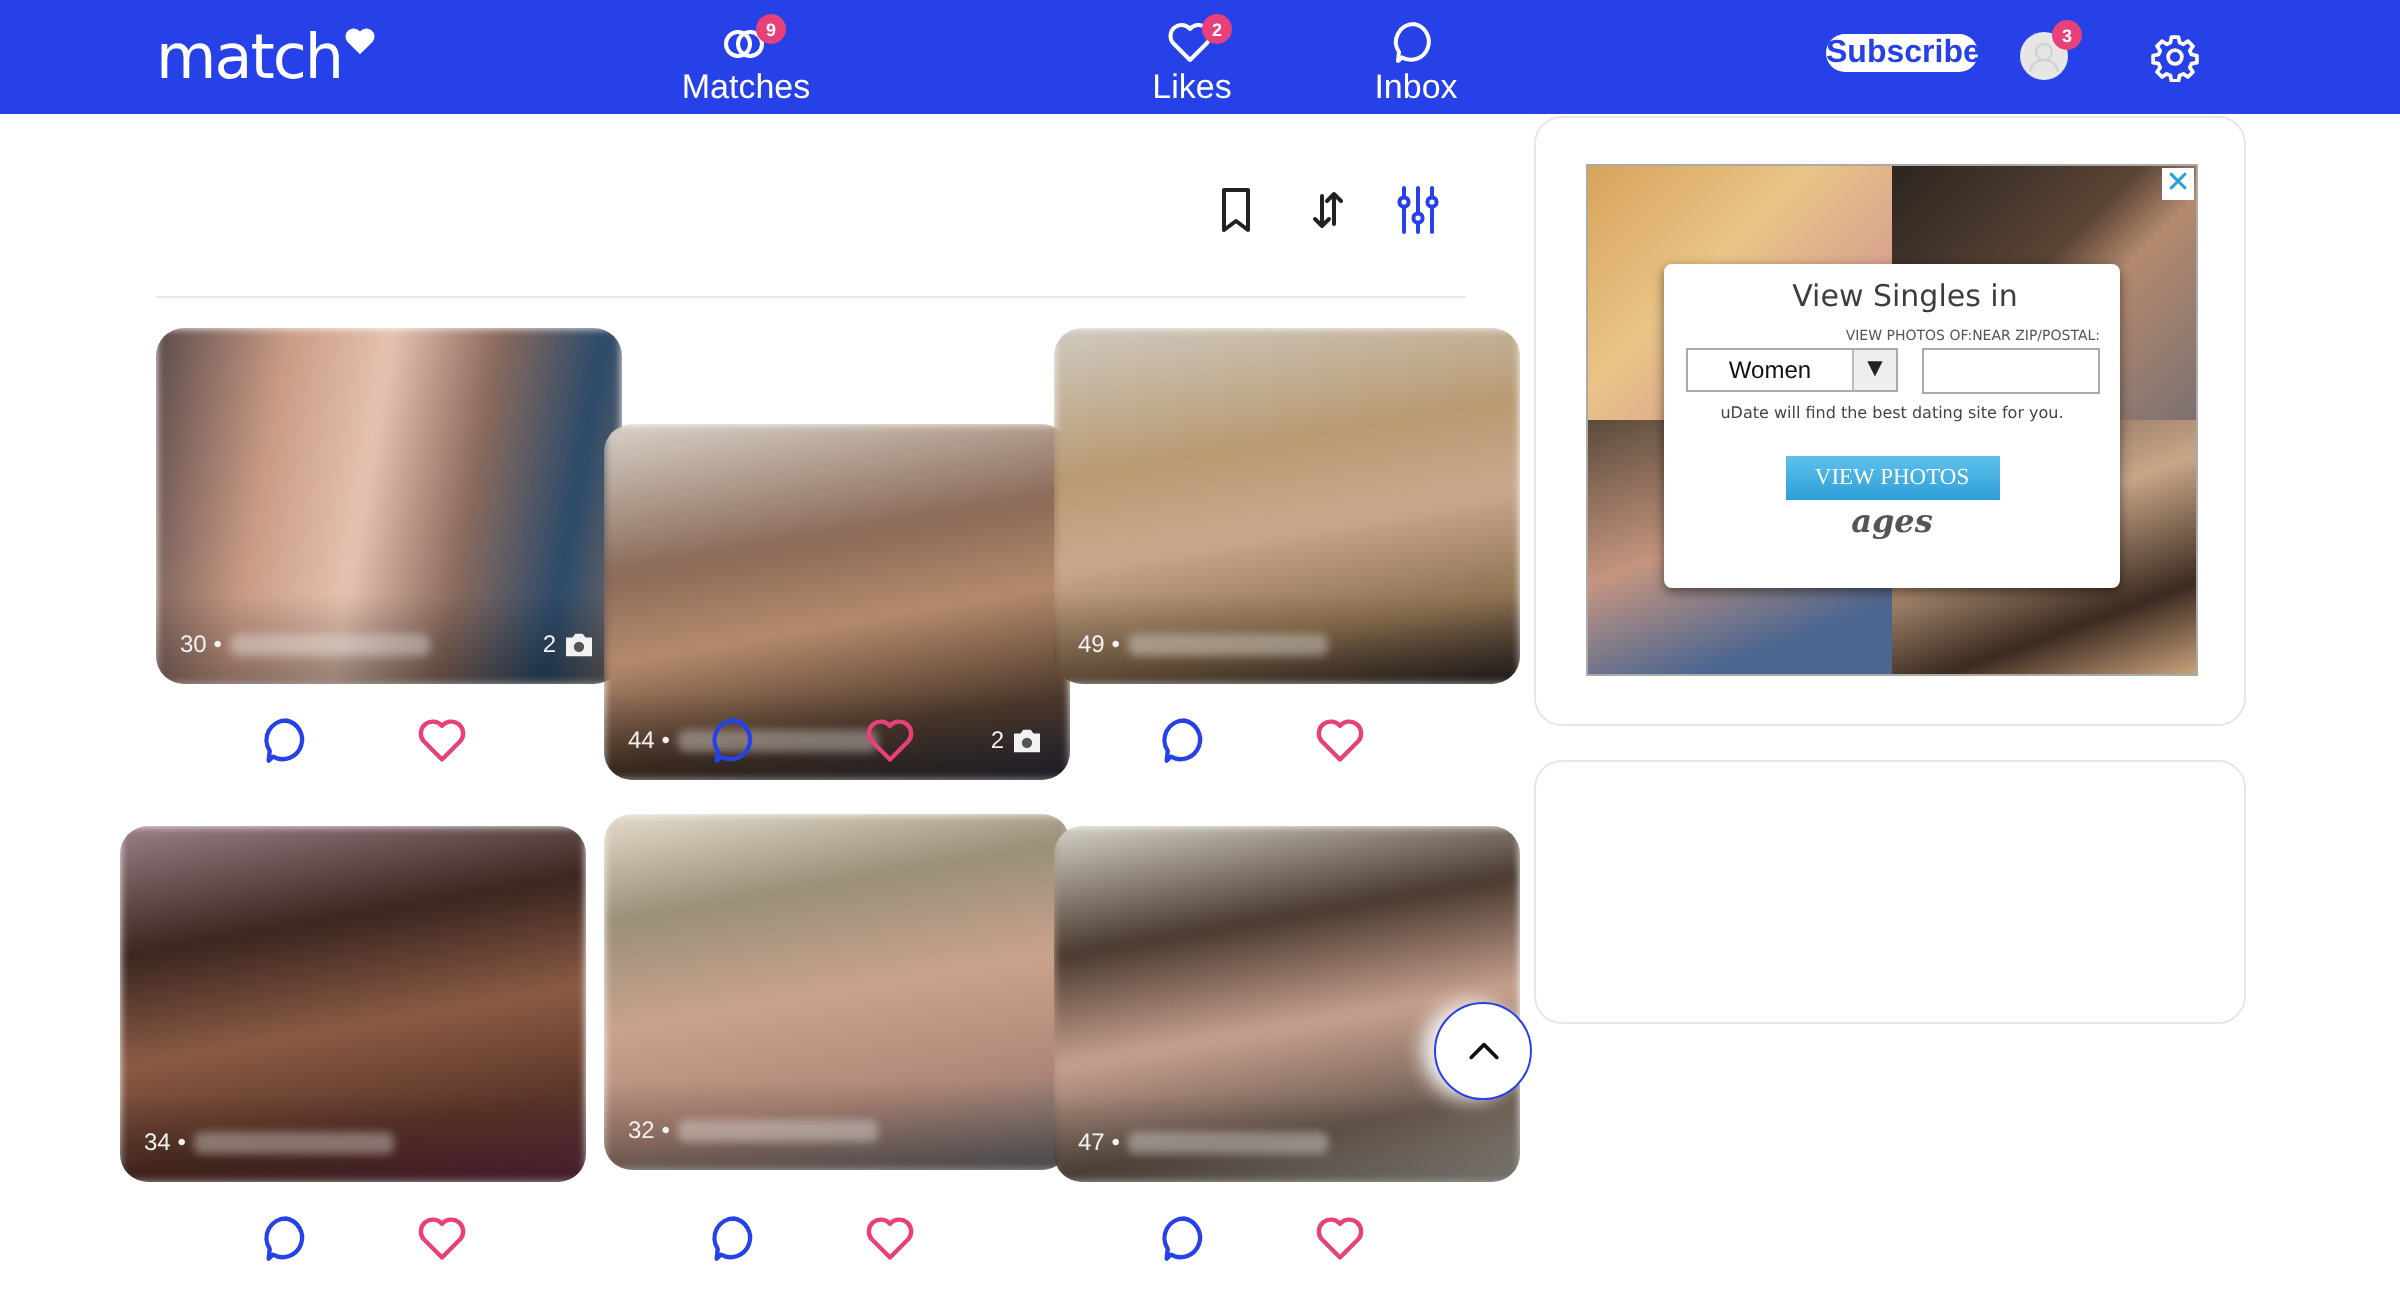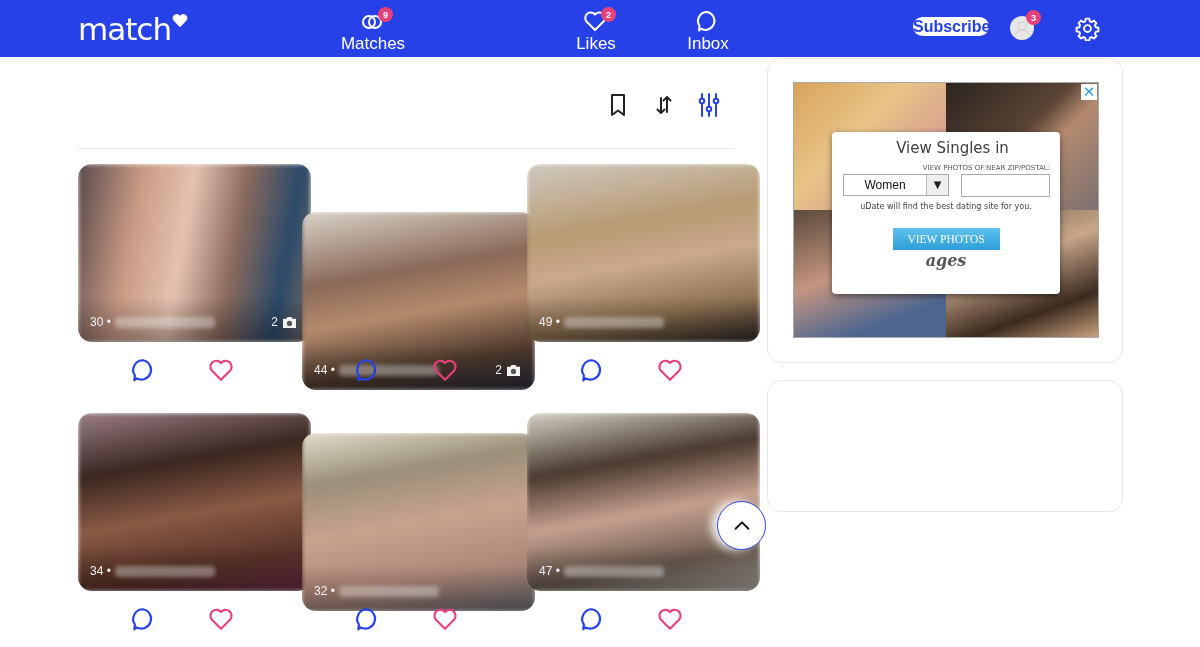--- a/index.html
+++ b/index.html
@@ -307,38 +307,38 @@
       </div>
     </div>
     <div class="card-actions" style="left: 527px; top: 357px;">
       <div class="act msg"><svg viewBox="0 0 24 24" width="26" height="26" fill="none" stroke="#2741e8" stroke-width="2" stroke-linejoin="round">
           <path d="M12 3 A9 9 0 1 1 6 19.7 L4 21.5 L4.5 17 A9 9 0 0 1 12 3 Z"></path>
         </svg></div>
       <div class="act like"><svg viewBox="0 0 24 24" width="26" height="26" fill="none" stroke="#e8417a" stroke-width="2" stroke-linejoin="round">
           <path d="M12 21 L3.5 12.5 A5 5 0 0 1 12 5.5 A5 5 0 0 1 20.5 12.5 Z"></path>
         </svg></div>
     </div>
-    <div class="card" style="left: 78px; top: 413px;">
+    <div class="card" style="left: 60px; top: 413px;">
       <div class="photo" style="background:linear-gradient(170deg,#9b7f86 0%,#3a2620 30%,#8a5a44 55%,#5a3428 80%,#6a2a44 100%)"></div>
       <div class="shade"></div>
       <div class="meta">
         <span>34</span>
         <span>&nbsp;•</span>
         <span class="blurname"></span>
       </div>
     </div>
     <div class="card-actions" style="left: 78px; top: 606px;">
       <div class="act msg"><svg viewBox="0 0 24 24" width="26" height="26" fill="none" stroke="#2741e8" stroke-width="2" stroke-linejoin="round">
           <path d="M12 3 A9 9 0 1 1 6 19.7 L4 21.5 L4.5 17 A9 9 0 0 1 12 3 Z"></path>
         </svg></div>
       <div class="act like"><svg viewBox="0 0 24 24" width="26" height="26" fill="none" stroke="#e8417a" stroke-width="2" stroke-linejoin="round">
           <path d="M12 21 L3.5 12.5 A5 5 0 0 1 12 5.5 A5 5 0 0 1 20.5 12.5 Z"></path>
         </svg></div>
     </div>
-    <div class="card" style="left: 302px; top: 433px;">
+    <div class="card" style="left: 302px; top: 407px;">
       <div class="photo" style="background:linear-gradient(170deg,#e4dccc 0%,#9a9078 25%,#c9a28e 50%,#b08878 75%,#6a6a70 100%)"></div>
       <div class="shade"></div>
       <div class="meta">
         <span>32</span>
         <span>&nbsp;•</span>
         <span class="blurname"></span>
       </div>
     </div>
     <div class="card-actions" style="left: 302px; top: 606px;">
       <div class="act msg"><svg viewBox="0 0 24 24" width="26" height="26" fill="none" stroke="#2741e8" stroke-width="2" stroke-linejoin="round">

